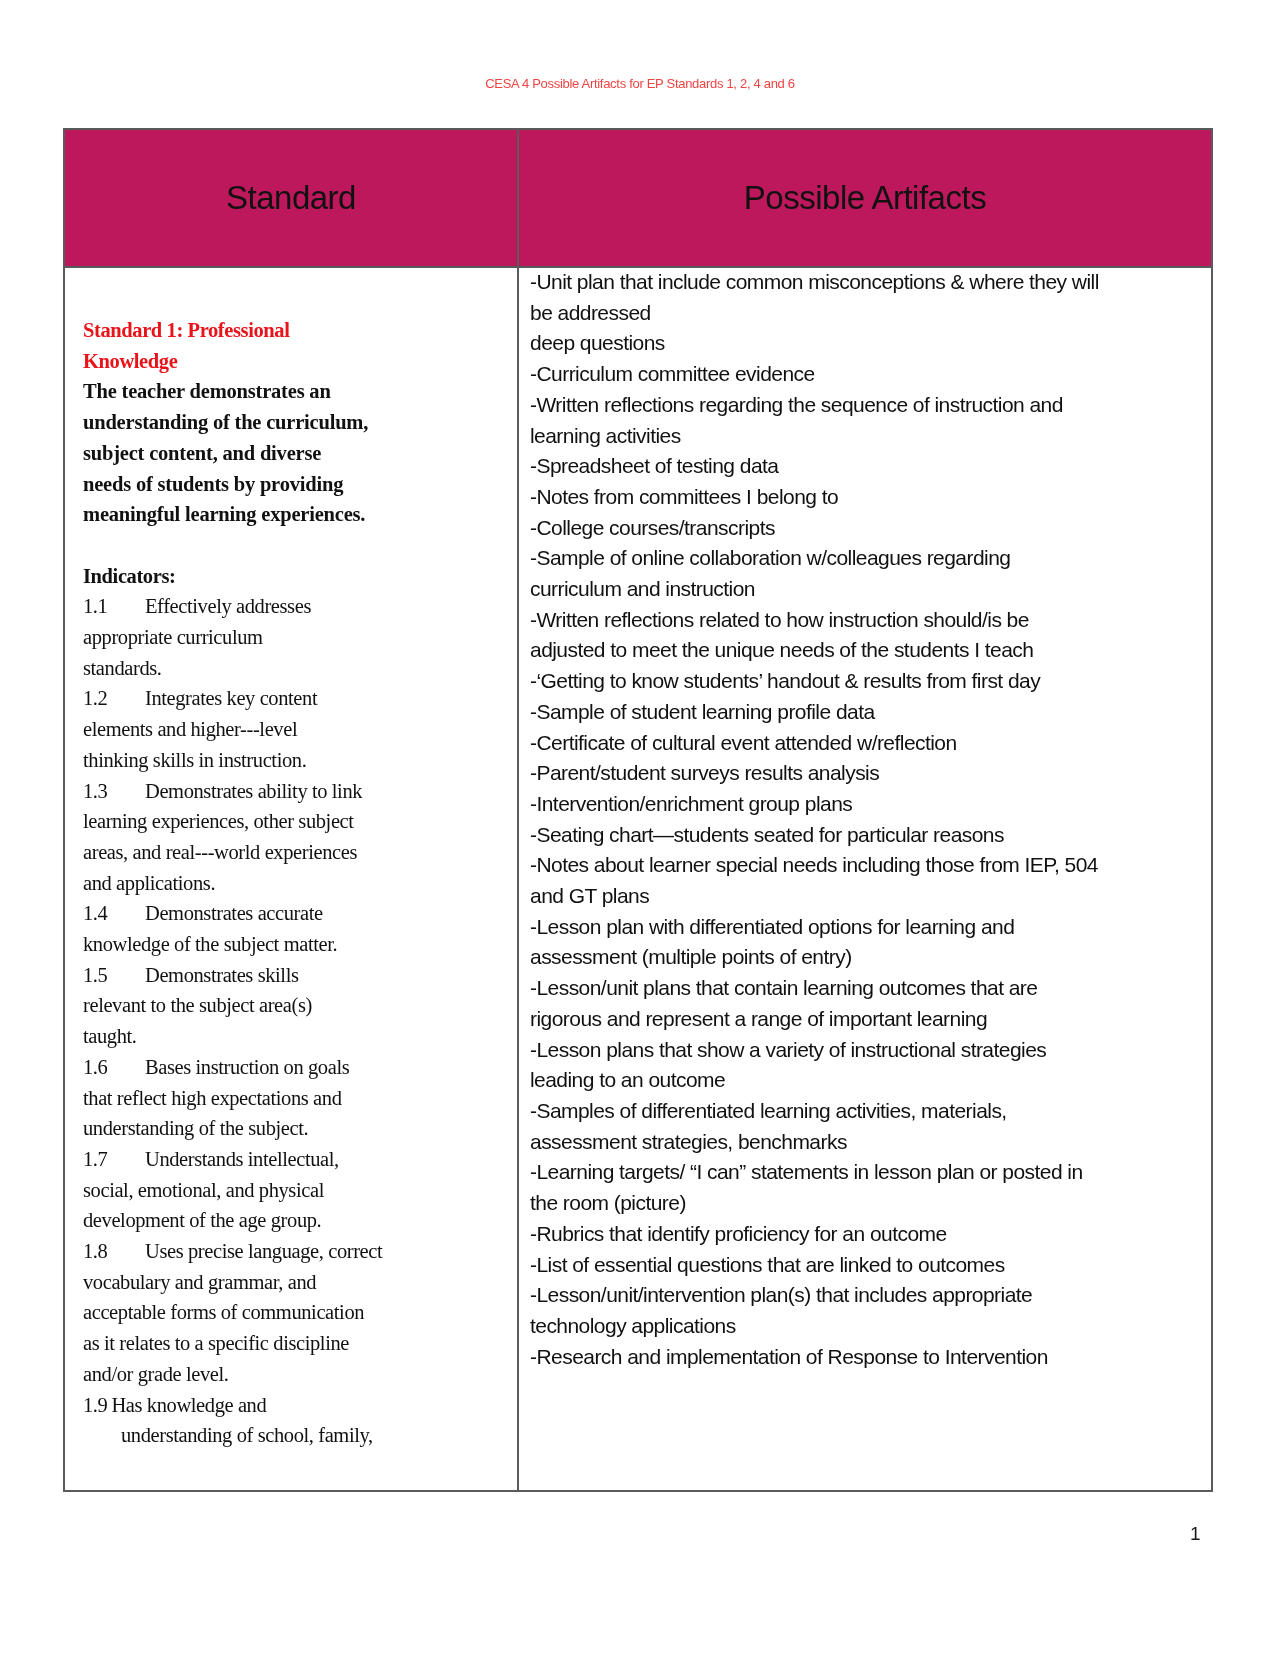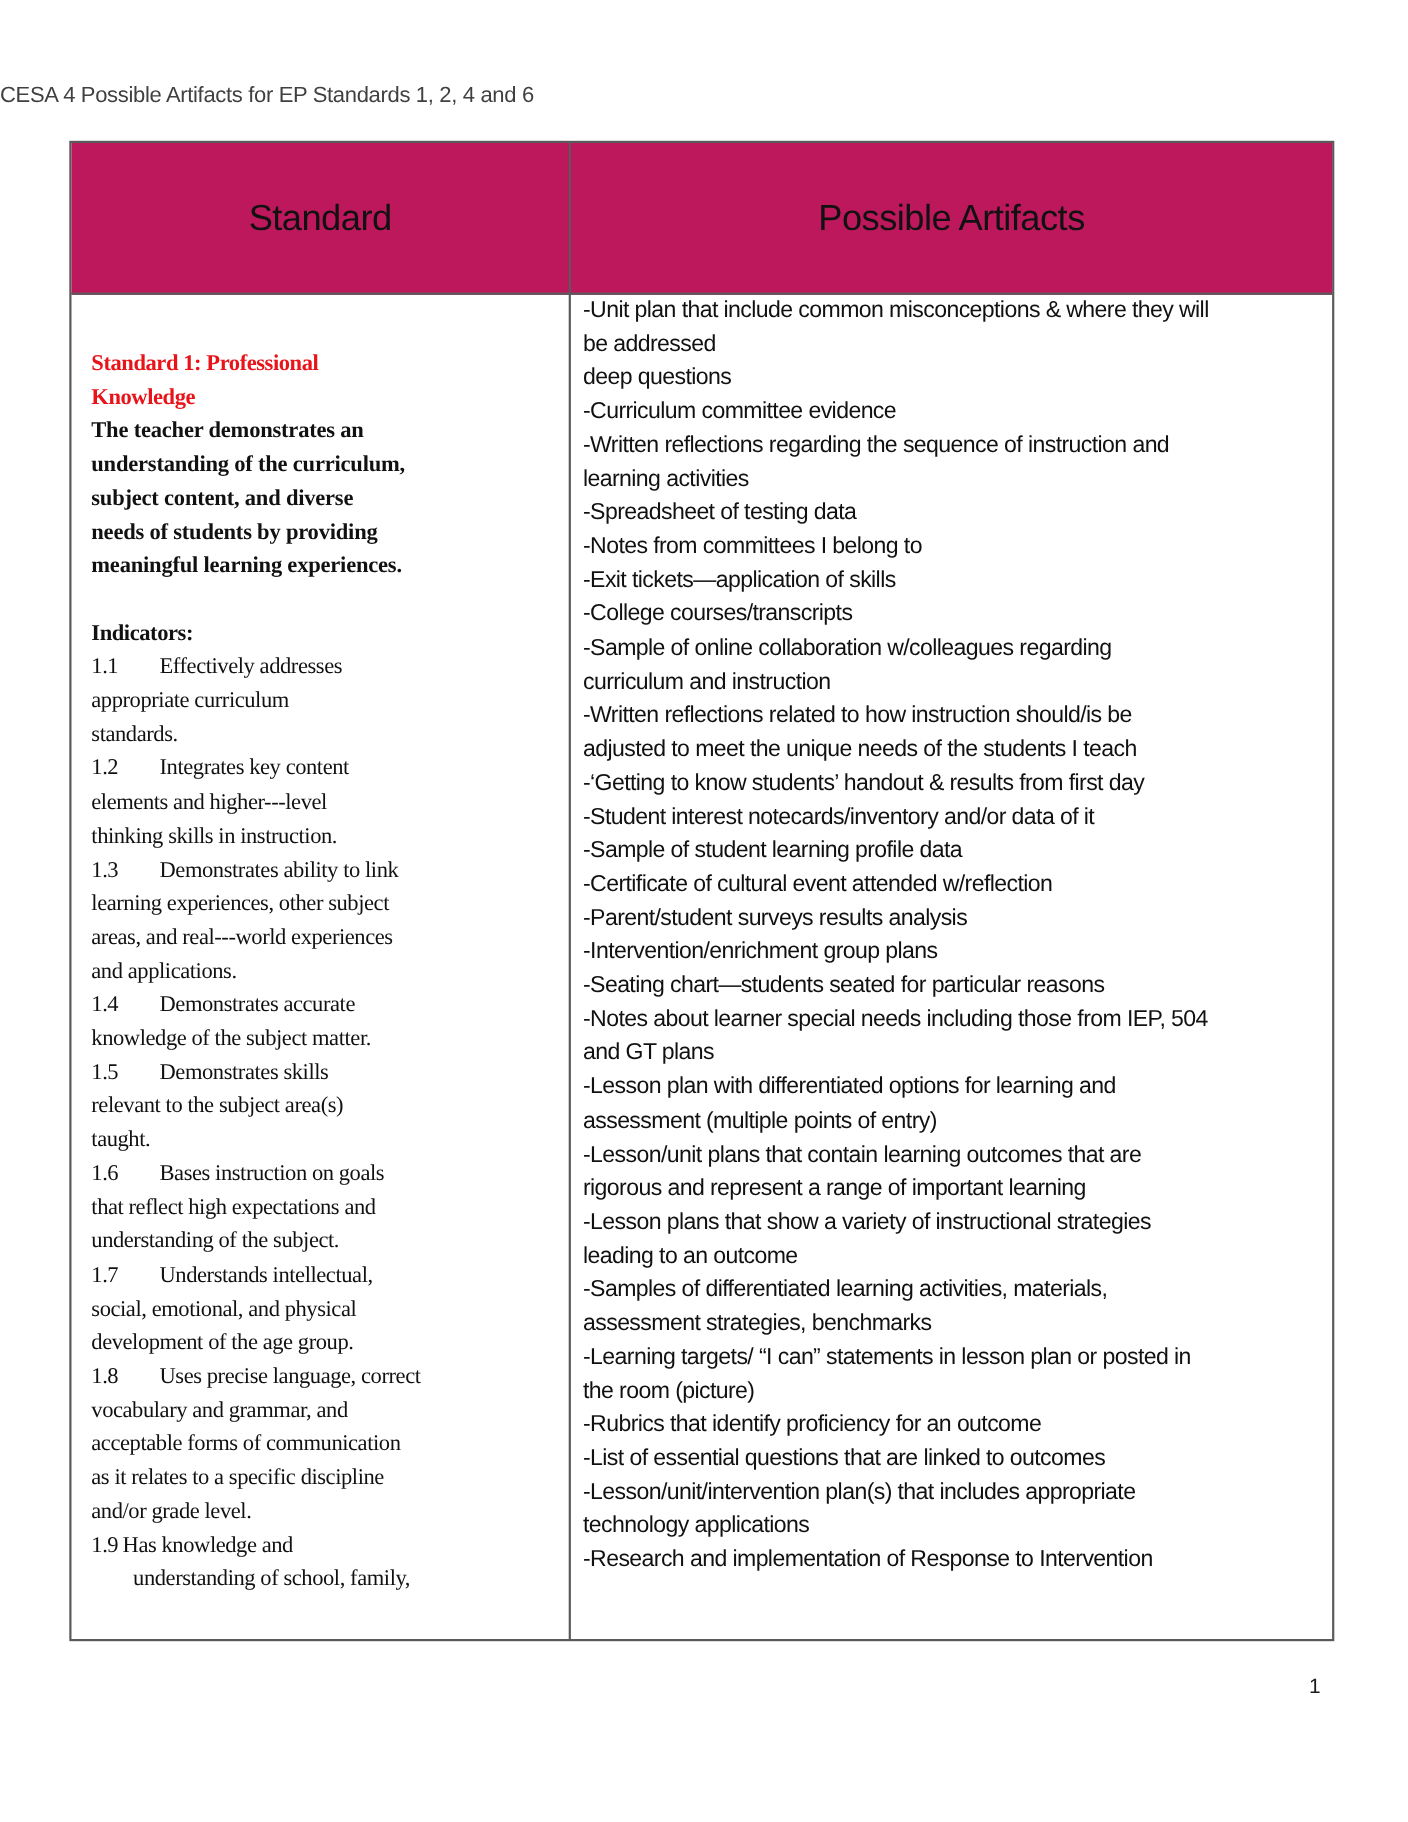--- a/index.html
+++ b/index.html
@@ -1,20 +1,20 @@
 <!DOCTYPE html>
 <html><head>
 <meta charset="utf-8">
 <style>
   html, body { margin: 0; padding: 0; background: #ffffff; }
   body { width: 1280px; height: 1656px; position: relative; overflow: hidden; color: #111; }
   .doc-title {
     position: absolute; left: 0; width: 1280px; top: 76px;
-    text-align: left; font-family: "Liberation Sans", sans-serif;
-    font-size: 20px; letter-spacing: -0.3px; color: #404040;
+    text-align: center; font-family: "Liberation Sans", sans-serif;
+    font-size: 13px; letter-spacing: -0.3px; color: #ef4444;
   }
   .table {
     position: absolute; left: 63px; top: 128px; width: 1150px; height: 1364px;
     border: 2px solid #5a5a5a; box-sizing: border-box;
   }
   .header-row {
     position: absolute; left: 0; top: 0; right: 0; height: 138px;
     background: #be185d; border-bottom: 2px solid #5a5a5a; box-sizing: border-box;
   }
   .header-cell {
@@ -129,28 +129,26 @@
 
   <div class="cell-artifacts">
     <span class="artifact">-Unit plan that include common misconceptions &amp; where they will</span>
     <span class="artifact">be addressed</span>
     <span class="artifact">deep questions</span>
     <span class="artifact">-Curriculum committee evidence</span>
     <span class="artifact">-Written reflections regarding the sequence of instruction and</span>
     <span class="artifact">learning activities</span>
     <span class="artifact">-Spreadsheet of testing data</span>
     <span class="artifact">-Notes from committees I belong to</span>
-    <span class="artifact">-Exit tickets—application of skills</span>
     <span class="artifact">-College courses/transcripts</span>
     <span class="artifact">-Sample of online collaboration w/colleagues regarding</span>
     <span class="artifact">curriculum and instruction</span>
     <span class="artifact">-Written reflections related to how instruction should/is be</span>
     <span class="artifact">adjusted to meet the unique needs of the students I teach</span>
     <span class="artifact">-‘Getting to know students’ handout &amp; results from first day</span>
-    <span class="artifact">-Student interest notecards/inventory and/or data of it</span>
     <span class="artifact">-Sample of student learning profile data</span>
     <span class="artifact">-Certificate of cultural event attended w/reflection</span>
     <span class="artifact">-Parent/student surveys results analysis</span>
     <span class="artifact">-Intervention/enrichment group plans</span>
     <span class="artifact">-Seating chart—students seated for particular reasons</span>
     <span class="artifact">-Notes about learner special needs including those from IEP,  504</span>
     <span class="artifact">and GT plans</span>
     <span class="artifact">-Lesson plan with differentiated options for learning and</span>
     <span class="artifact">assessment (multiple points of entry)</span>
     <span class="artifact">-Lesson/unit plans that contain learning outcomes that are</span>

